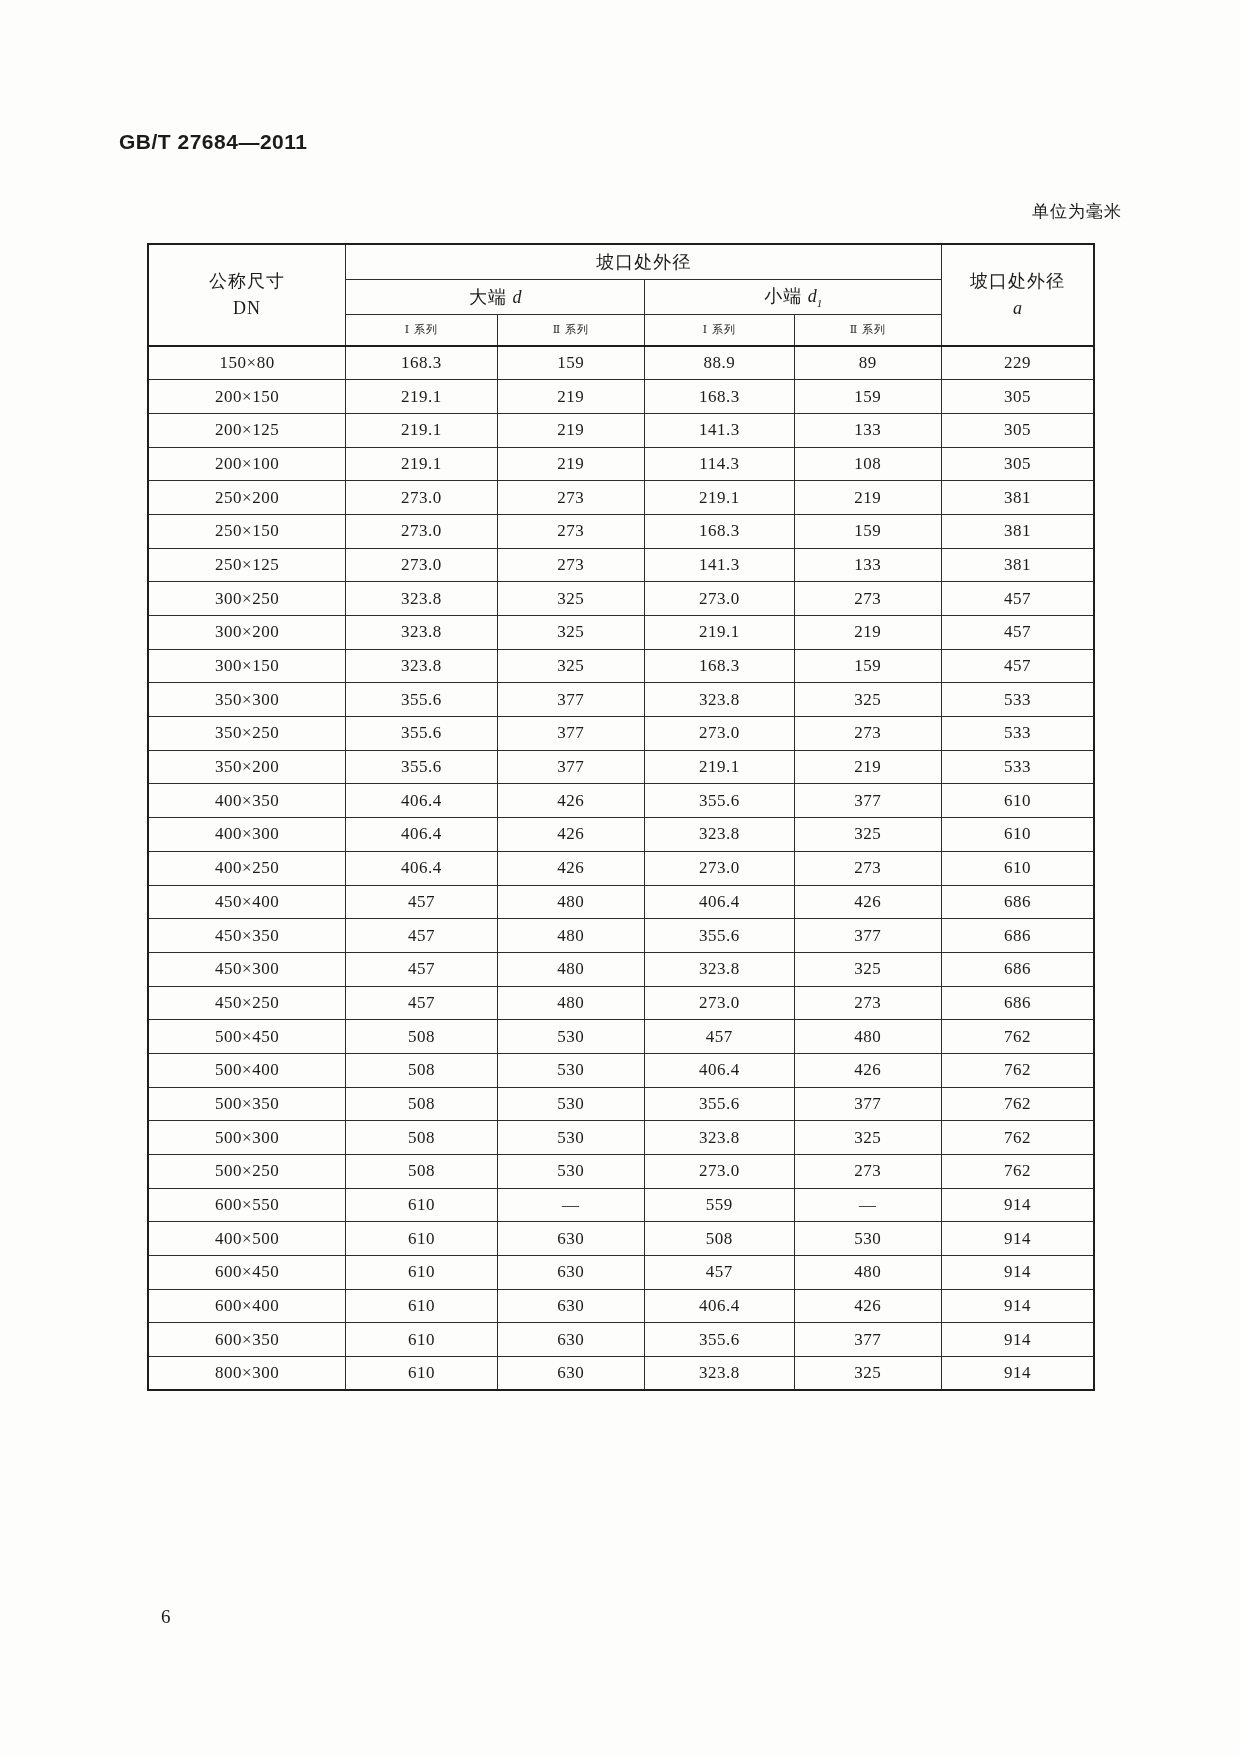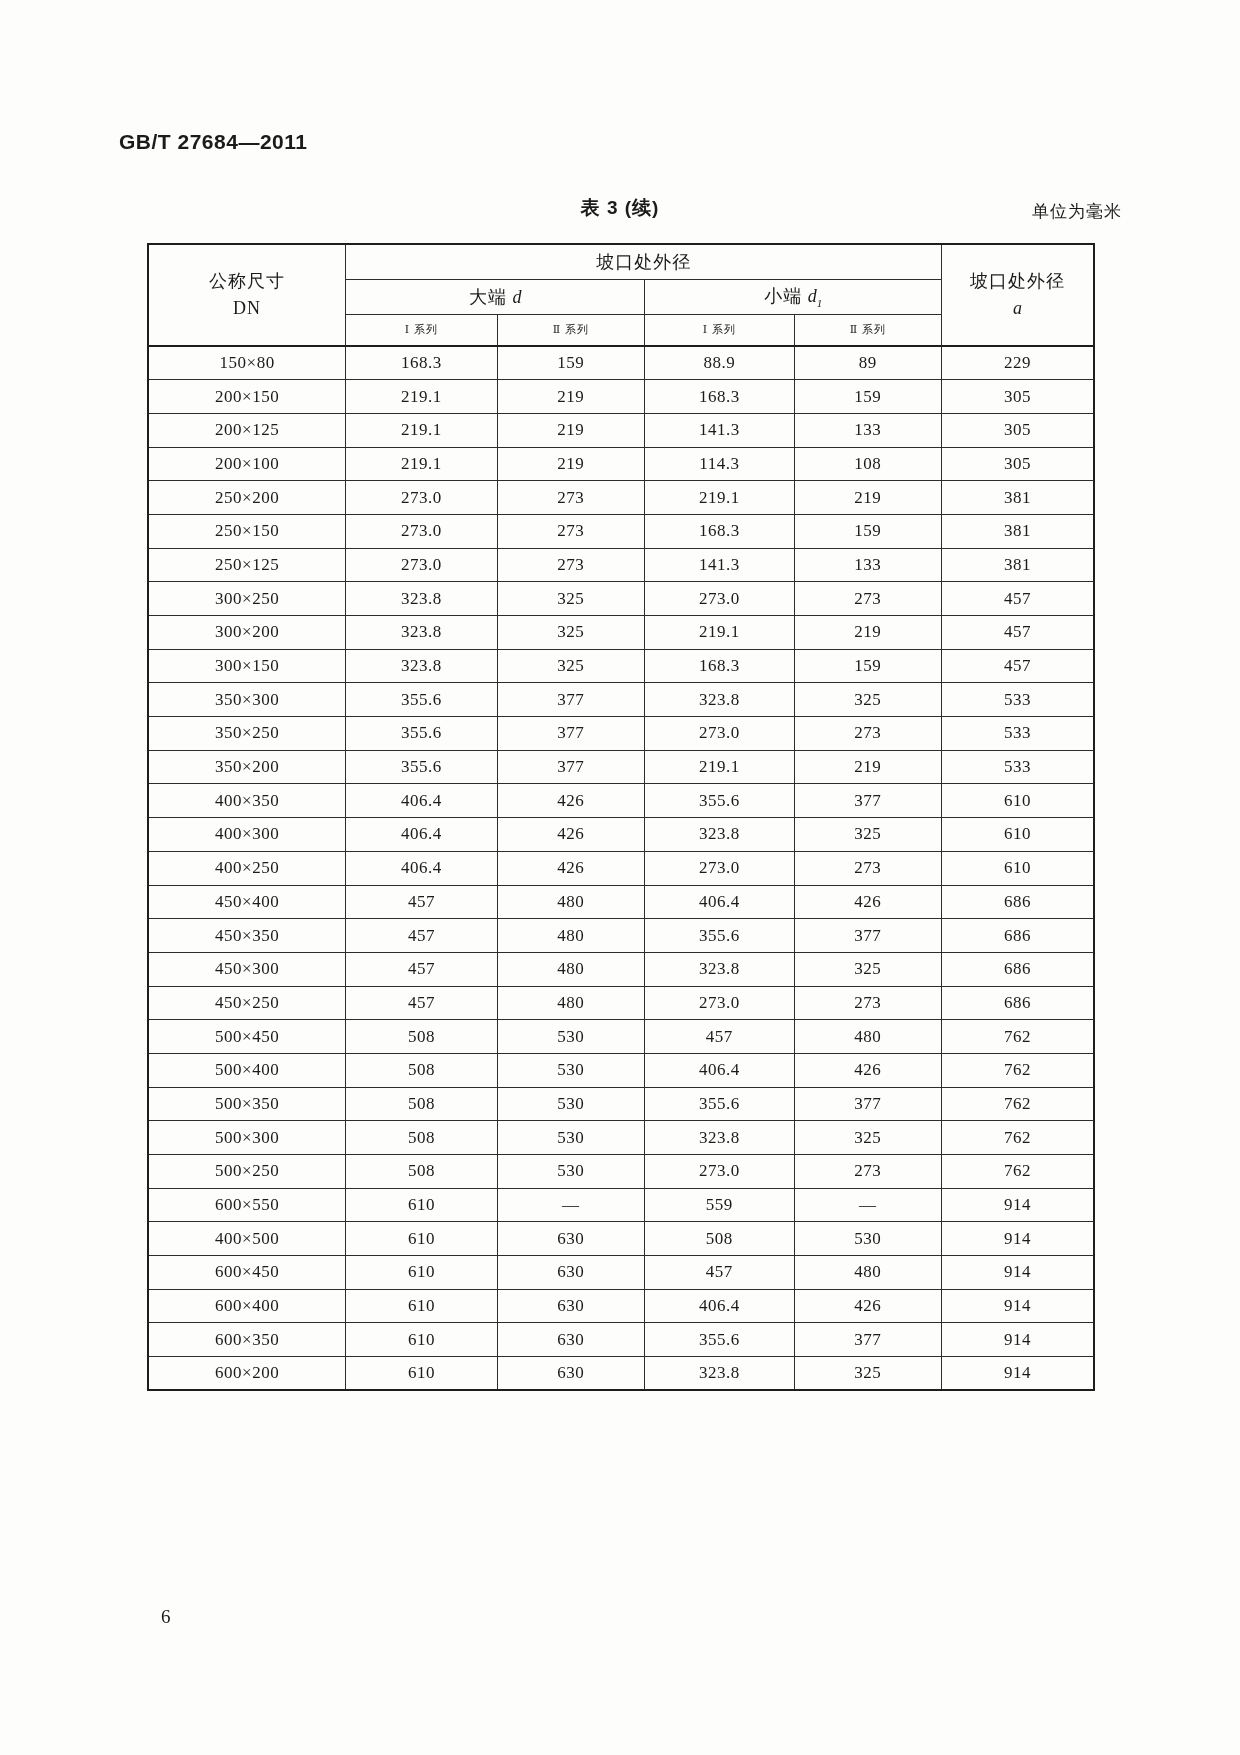--- a/index.html
+++ b/index.html
@@ -49,21 +49,20 @@
   sub.var-sub { font-size:11px; font-style:italic; letter-spacing:0; }
   .page-number { position:absolute; left:161px; top:1606px; font-size:19px; }
 </style>
 </head>
 <body>
 
 <div class="page">
 
   <div class="doc-code">GB/T 27684—2011</div>
 
-  <div class="table-title">表 3 (续)</div>
 
   <div class="unit-note">单位为毫米</div>
 
   <table class="dim">
     <colgroup>
       <col style="width:20.9%">
       <col style="width:16.0%">
       <col style="width:15.6%">
       <col style="width:15.8%">
       <col style="width:15.6%">
@@ -327,21 +326,21 @@
         </tr>
         <tr>
           <td>600×350</td>
           <td>610</td>
           <td>630</td>
           <td>355.6</td>
           <td>377</td>
           <td>914</td>
         </tr>
         <tr>
-          <td>600×200</td>
+          <td>800×300</td>
           <td>610</td>
           <td>630</td>
           <td>323.8</td>
           <td>325</td>
           <td>914</td>
         </tr>
       </tbody>
   </table>
 
   <div class="page-number">6</div>

